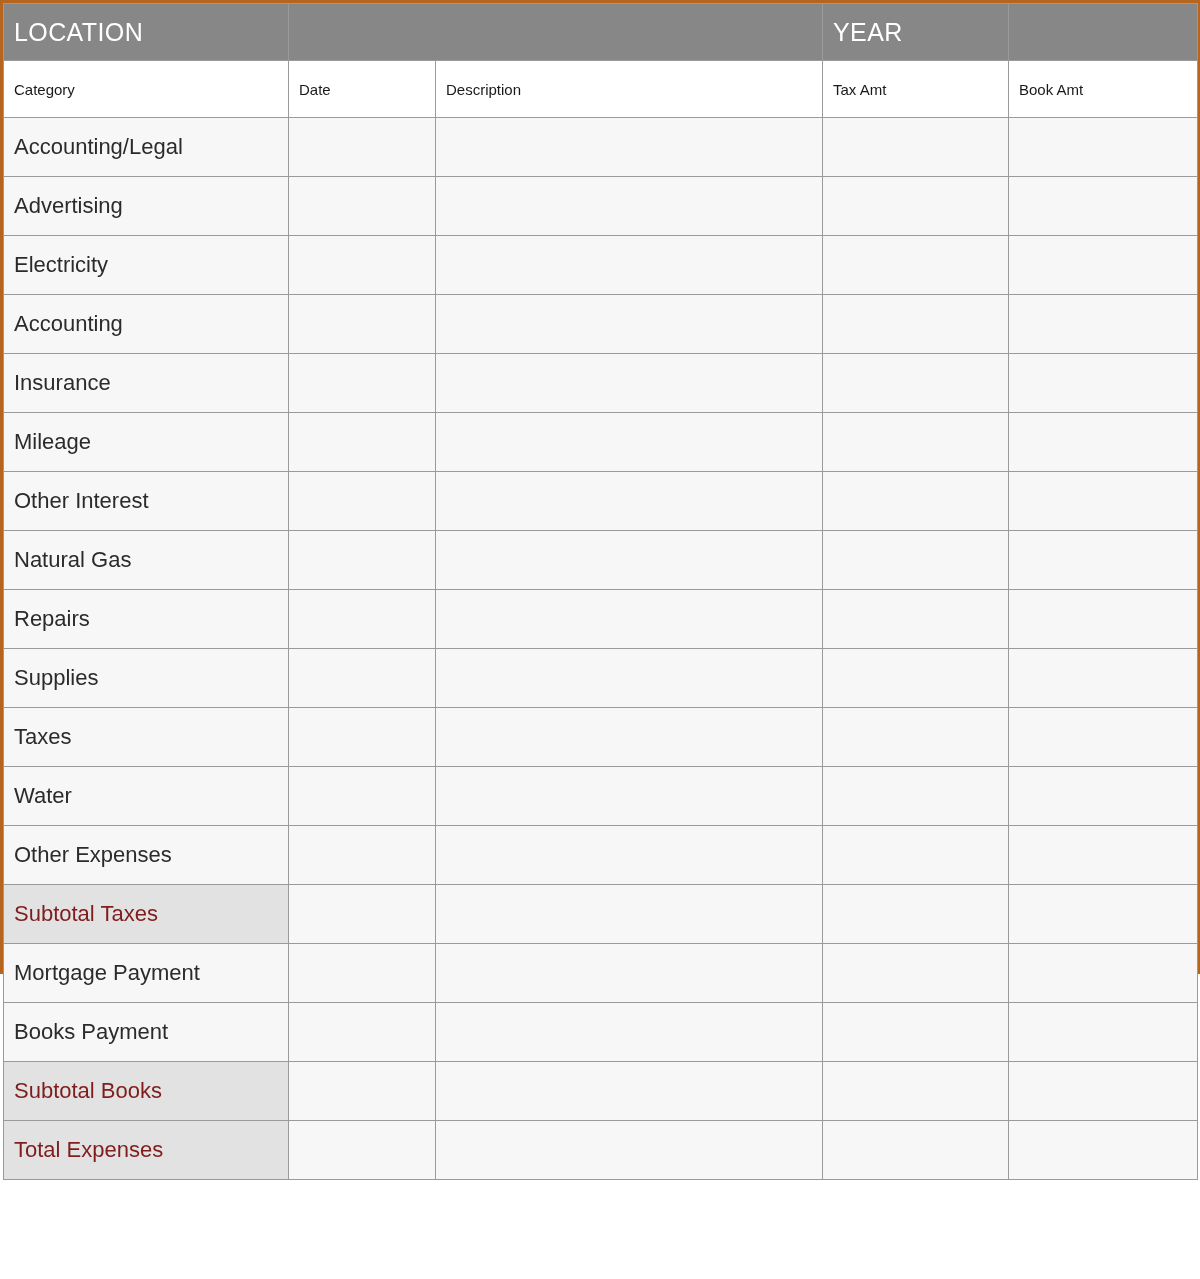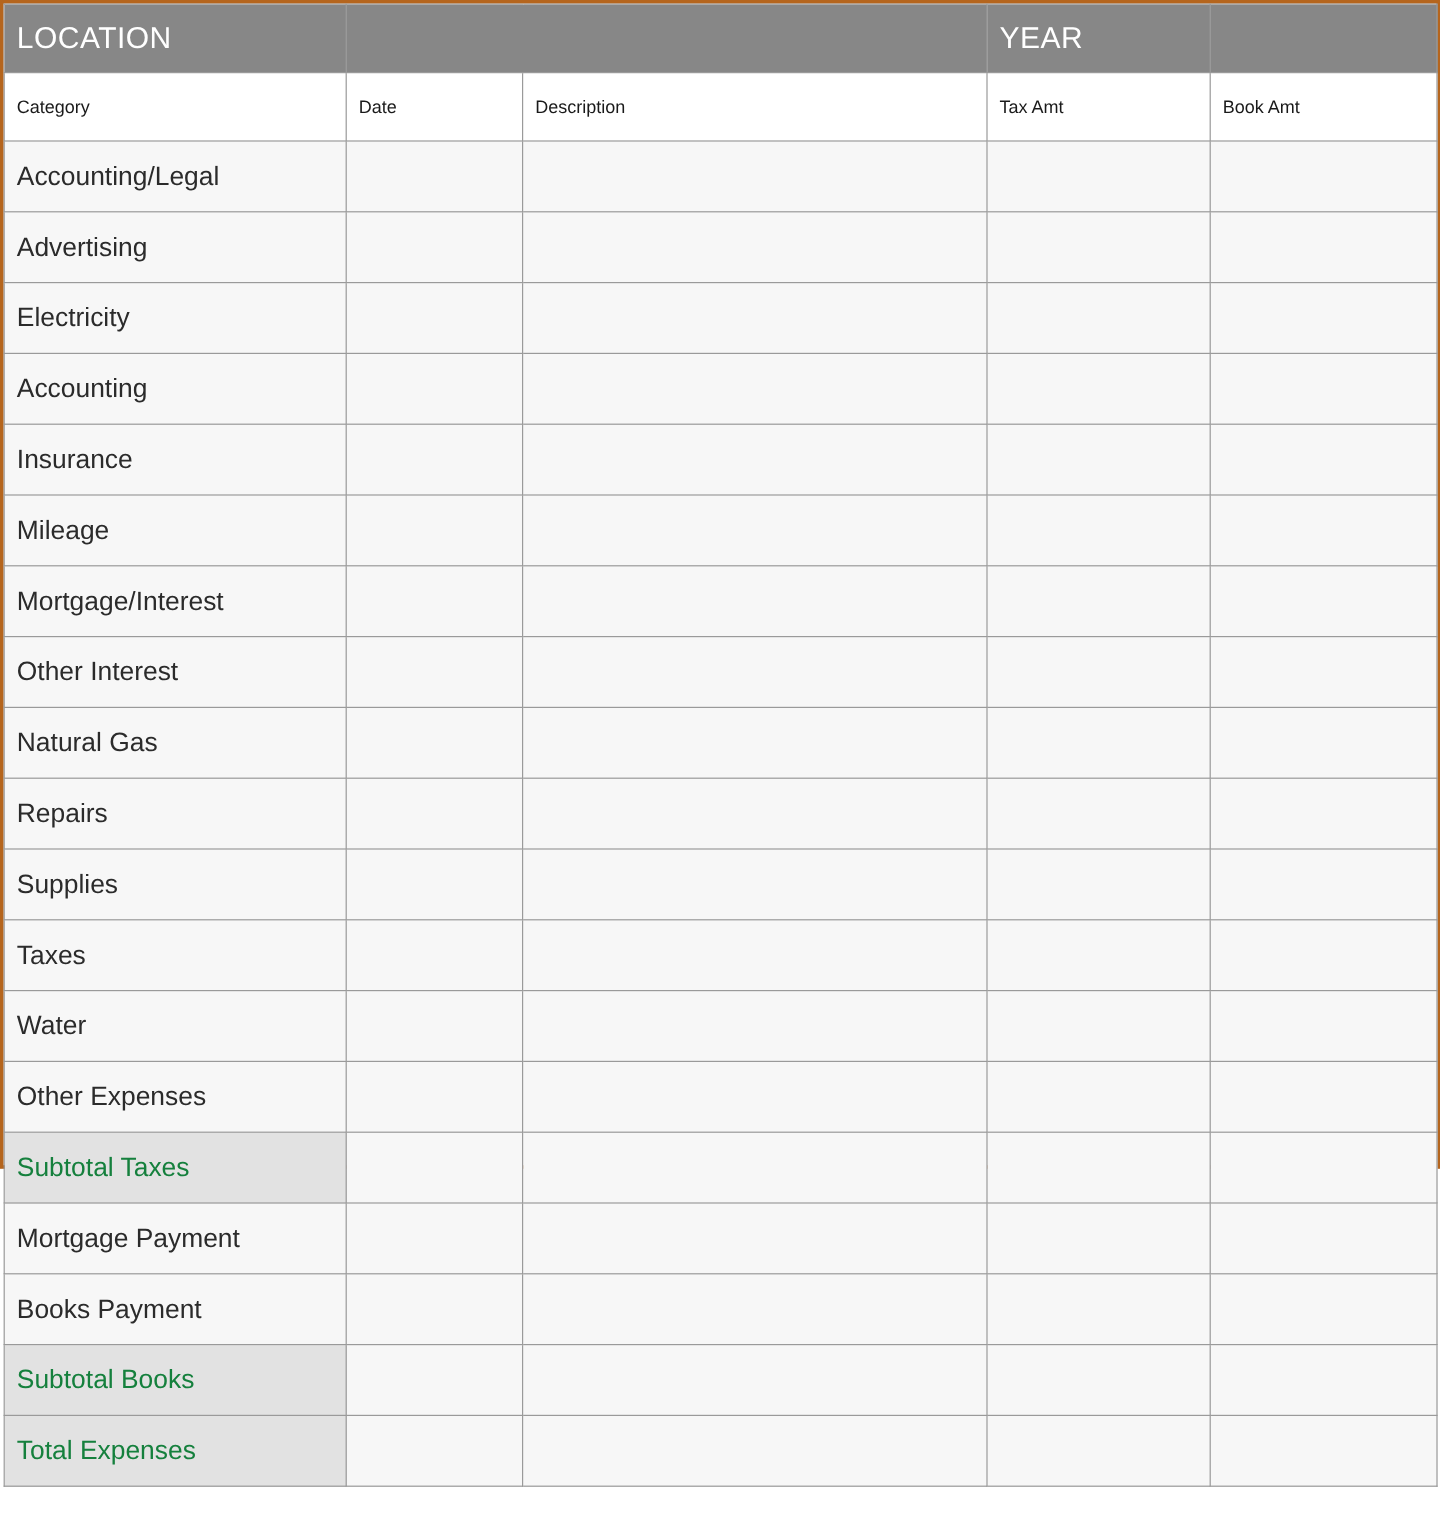--- a/index.html
+++ b/index.html
@@ -72,21 +72,21 @@
     color: #2b2b2b;
     background: #f7f7f7;
   }
   .row-cell.blank { background: #f7f7f7; }
 
   
   .subtotal-label {
     background: #e2e2e2;
     font-size: 22px;
     font-weight: bold;
-    color: #15803d;
+    color: #7f1d1d;
     text-align: right;
     padding-right: 14px;
   }
   .subtotal-blank {
     background: #f7f7f7;
   }
 </style>
 </head>
 <body>
 
@@ -156,27 +156,20 @@
 
 
       <tr>
         <td class="row-cell">Mileage</td>
         <td class="row-cell blank"></td>
         <td class="row-cell blank"></td>
         <td class="row-cell blank"></td>
         <td class="row-cell blank"></td>
       </tr>
 
-      <tr>
-        <td class="row-cell">Mortgage/Interest</td>
-        <td class="row-cell blank"></td>
-        <td class="row-cell blank"></td>
-        <td class="row-cell blank"></td>
-        <td class="row-cell blank"></td>
-      </tr>
 
       <tr>
         <td class="row-cell">Other Interest</td>
         <td class="row-cell blank"></td>
         <td class="row-cell blank"></td>
         <td class="row-cell blank"></td>
         <td class="row-cell blank"></td>
       </tr>
 
       <tr>

